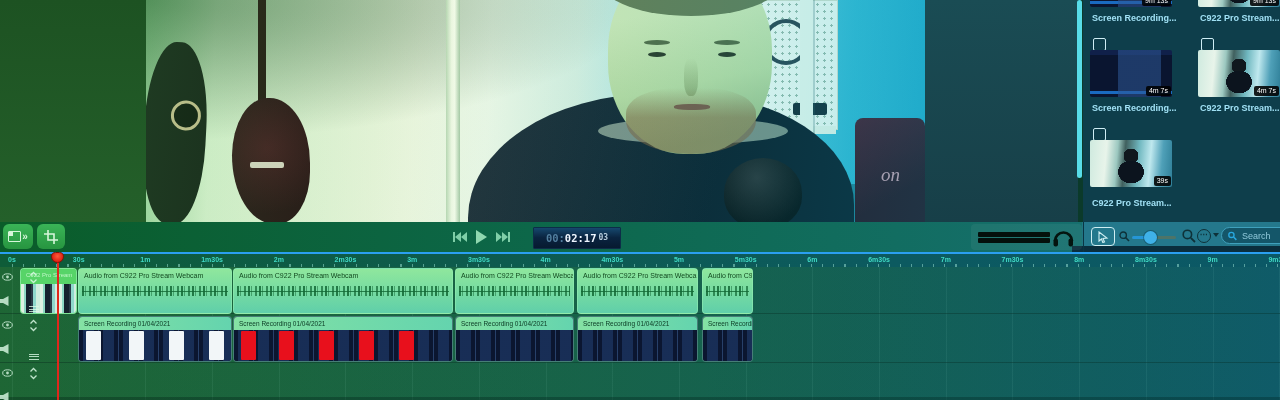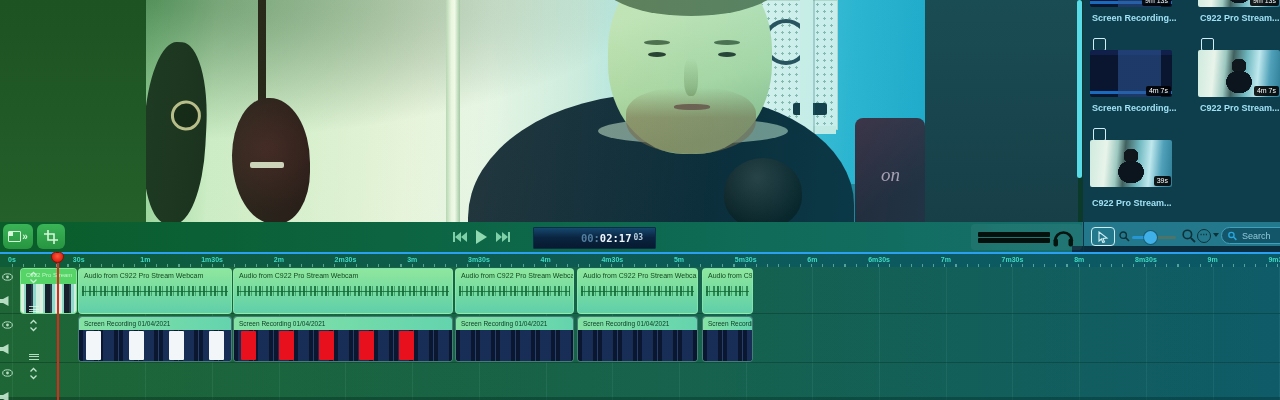--- a/index.html
+++ b/index.html
@@ -76,21 +76,21 @@
   .green-btn{position:absolute;top:2px;height:25px;background:linear-gradient(180deg,#3ab457,#279540);border-radius:6px;
      display:flex;align-items:center;justify-content:center;}
   #library-btn{left:3px;width:30px;}
   #crop-btn{left:37px;width:28px;}
   #library-btn .pane{width:11px;height:9px;border:1.4px solid #d6f6da;border-radius:1px;position:relative;}
   #library-btn .pane::after{content:"";position:absolute;left:0;top:0;width:4px;height:3.5px;background:#d6f6da;}
   #library-btn .chev{color:#d6f6da;font-size:10px;font-weight:700;margin-left:1px;line-height:1;}
   #transport{left:452px;top:0;width:80px;height:30px;display:flex;align-items:center;gap:7px;}
   #timecode{left:533px;top:5px;width:86px;height:20px;background:linear-gradient(180deg,#16486e 0%,#0a2440 48%,#071a30 100%);
      border:1px solid #0d2d48;border-radius:1px;display:flex;align-items:center;justify-content:center;
-     font-family:"DejaVu Sans Mono",monospace;font-size:10.5px;font-weight:700;letter-spacing:0;padding-left:35px;}
+     font-family:"DejaVu Sans Mono",monospace;font-size:10.5px;font-weight:700;letter-spacing:0;}
   #tc-hours{color:#517e9e;} #tc-main{color:#eef6ff;} #tc-frames{color:#b8cede;font-size:8px;margin-left:2px;transform:translateY(-1px);}
   #meter-panel{left:971px;top:2px;width:111px;height:26px;background:rgba(255,255,255,.05);border-radius:4px;}
   .meter-bar{position:absolute;left:7px;width:72px;height:4.5px;background:#04100c;border-radius:1px;}
   #meter-bar-1{top:8px;} #meter-bar-2{top:14px;}
   #headphone{left:1051px;top:3px;}
   
   #pointer-btn{left:1091px;top:5px;width:24px;height:19px;border:1.5px solid #cfeef2;border-radius:4px;box-sizing:border-box;
      display:flex;align-items:center;justify-content:center;}
   #zoom-out-btn{left:1119px;top:9px;}
   #zoom-slider{left:1132px;top:13.5px;width:44px;height:3px;border-radius:2px;background:#4d7468;}

